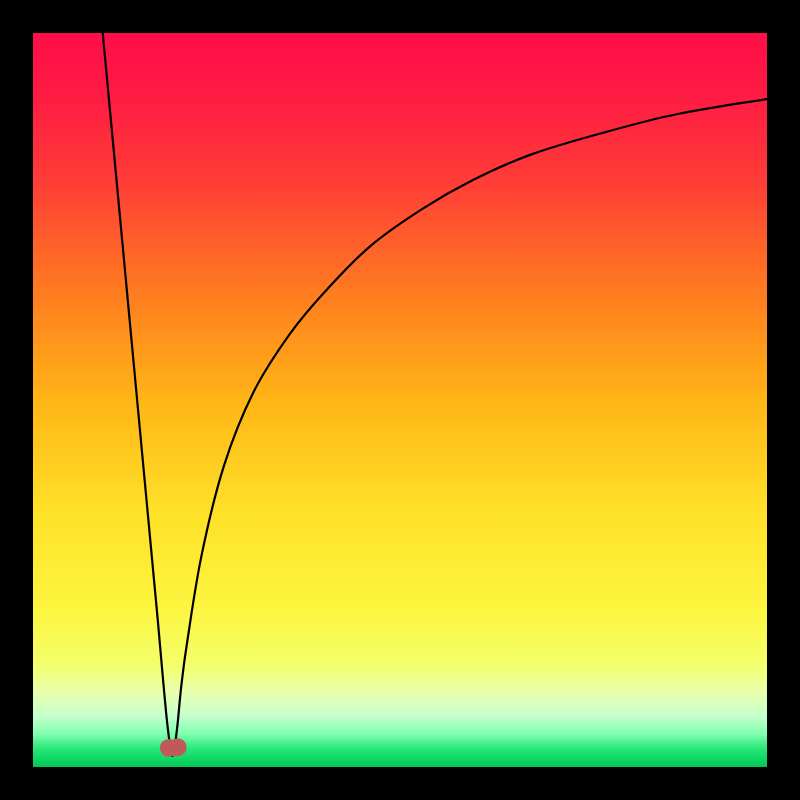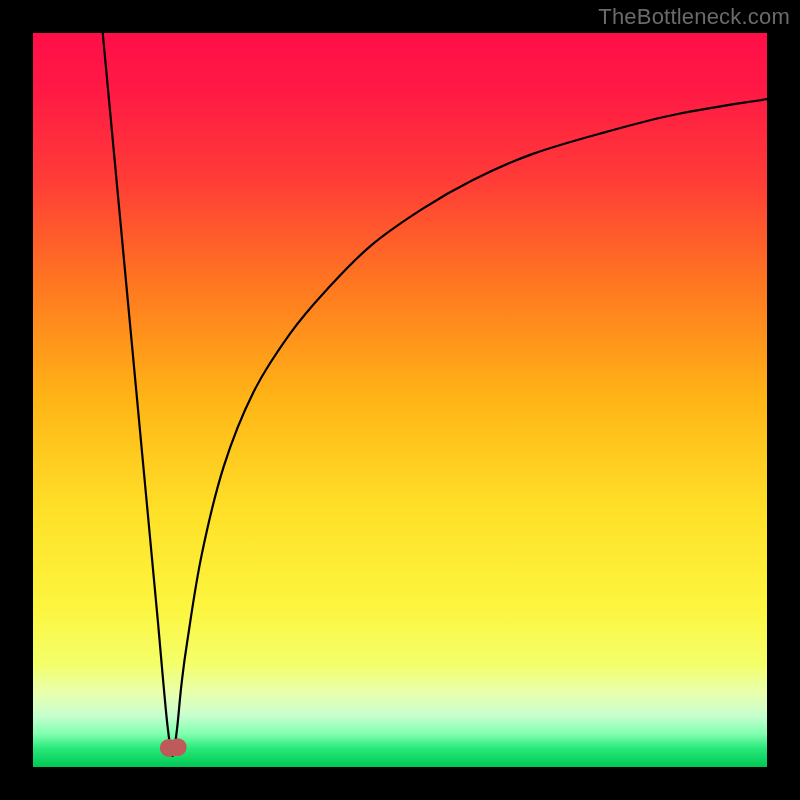--- a/index.html
+++ b/index.html
@@ -40,21 +40,20 @@
   .plot-wrap svg {
     display: block;
     width: 734px;
     height: 734px;
   }
 </style>
 </head>
 <body>
 
 <div class="frame">
-  <div class="watermark">TheBottleneck.com</div>
   <div class="plot-wrap">
     <svg id="plot-svg" viewBox="0 0 734 734">
       <defs>
         <linearGradient id="bg-grad" x1="0" y1="0" x2="0" y2="1">
             <stop offset="0%" stop-color="#ff0e48"></stop>
             <stop offset="8%" stop-color="#ff1a44"></stop>
             <stop offset="20%" stop-color="#ff3c37"></stop>
             <stop offset="35%" stop-color="#ff7a20"></stop>
             <stop offset="50%" stop-color="#ffb516"></stop>
             <stop offset="65%" stop-color="#ffe028"></stop>

